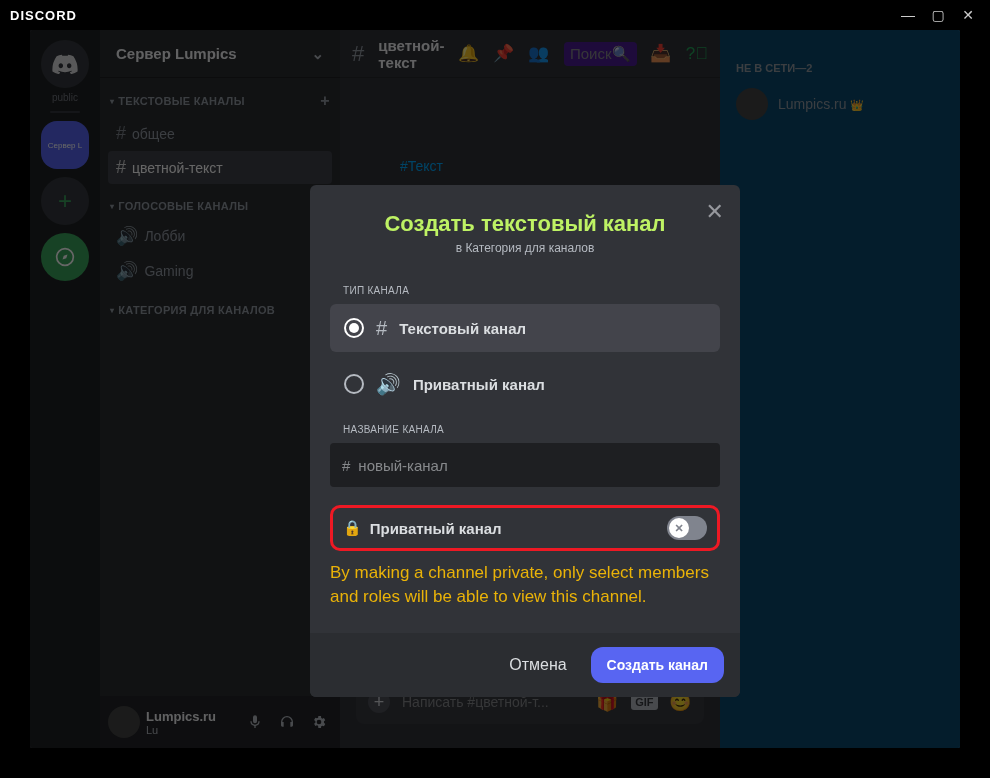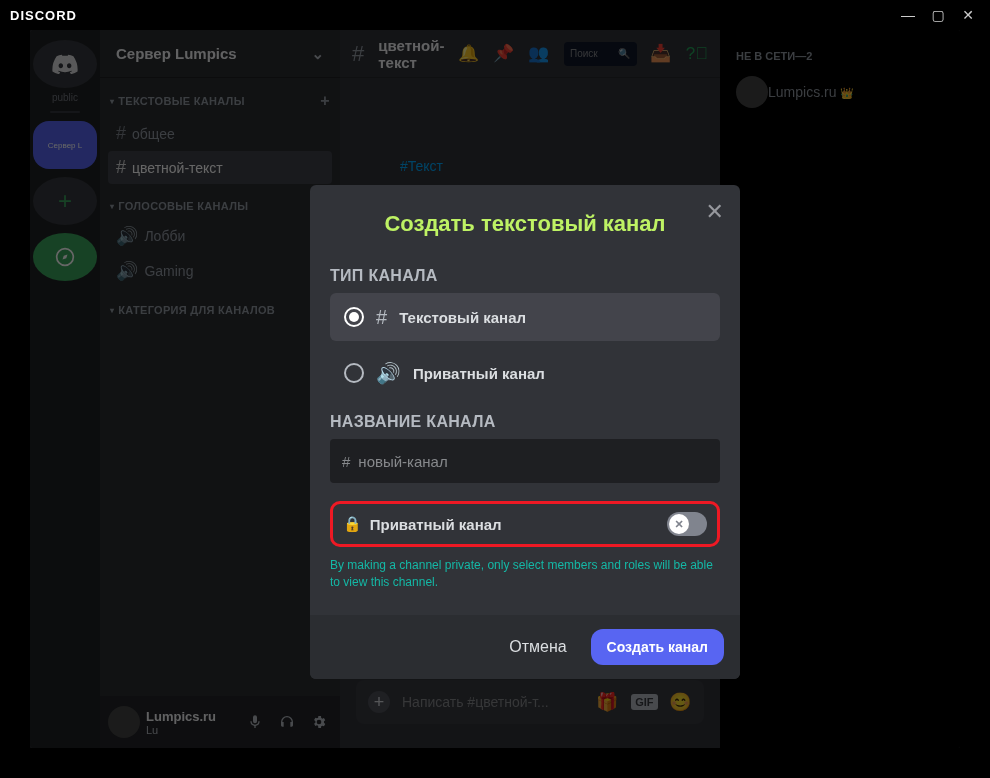--- a/index.html
+++ b/index.html
@@ -4,21 +4,21 @@
 <style>
 *{box-sizing:border-box;margin:0;padding:0;font-family:"gg sans",Whitney,"Helvetica Neue",Helvetica,Arial,sans-serif}
 body{background:#000;width:990px;height:778px;overflow:hidden;position:relative}
 .titlebar{height:30px;background:#000;display:flex;align-items:center;padding:0 10px;color:#fff}
 .titlebar .brand{font-weight:800;letter-spacing:1px;font-size:13px}
 .titlebar .spacer{flex:1}
 .win-btn{width:24px;height:20px;display:flex;align-items:center;justify-content:center;color:#ccc;font-size:14px;margin-left:6px}
 .app{position:absolute;top:30px;left:30px;right:30px;bottom:30px;background:#202225;display:flex;flex-direction:column;border-radius:2px;overflow:hidden}
 .app-inner{flex:1;display:flex;min-height:0}
 .server-rail{width:70px;background:#202225;display:flex;flex-direction:column;align-items:center;padding-top:10px;gap:8px}
-.rail-item{width:64px;height:48px;border-radius:50%;background:#36393f;display:flex;align-items:center;justify-content:center;color:#dcddde;font-size:10px}
+.rail-item{width:48px;height:48px;border-radius:50%;background:#36393f;display:flex;align-items:center;justify-content:center;color:#dcddde;font-size:10px}
 .rail-dm{background:#36393f}
 .rail-sep{width:30px;height:2px;background:#36393f;border-radius:1px}
 .rail-sel{border-radius:16px;background:#5865f2;color:#fff;font-size:9px}
 .rail-add{font-size:24px;color:#3ba55d}
 .rail-explore{background:#3ba55d;color:#fff}
 .rail-label{font-size:10px;color:#72767d;margin-top:-4px}
 .channels{width:240px;background:#2b2d31;display:flex;flex-direction:column;position:relative}
 .server-hdr{height:48px;border-bottom:1px solid #1e1f22;display:flex;align-items:center;padding:0 16px;color:#f2f3f5;font-weight:600;font-size:15px}
 .server-hdr .chev{margin-left:auto;color:#b5bac1}
 .chan-scroll{flex:1;padding:8px;color:#949ba4;font-size:12px;overflow:hidden}
@@ -33,55 +33,55 @@
 .user-panel .names{flex:1;min-width:0}
 .user-panel .names .n1{font-size:13px;font-weight:600;color:#f2f3f5}
 .user-panel .names .n2{font-size:11px;color:#b5bac1}
 .user-panel .ubtn{width:26px;height:26px;display:flex;align-items:center;justify-content:center;color:#b5bac1}
 .main{flex:1;display:flex;min-width:0}
 .chat{flex:1;display:flex;flex-direction:column;background:#313338;min-width:0}
 .chat-hdr{height:48px;border-bottom:1px solid #26282c;display:flex;align-items:center;padding:0 12px;color:#949ba4;gap:14px}
 .chat-hdr .hash{font-size:22px}
 .chat-hdr .title{color:#f2f3f5;font-weight:600;font-size:15px;flex:1}
 .hdr-ico{font-size:17px;color:#b5bac1}
-.search{width:150px;height:24px;background:#0f172a;border-radius:4px;display:flex;align-items:center;padding:0 6px;font-size:10px;color:#87898c}
+.search{width:150px;height:24px;background:#4c1d95;border-radius:4px;display:flex;align-items:center;padding:0 6px;font-size:15px;color:#87898c}
 .messages{flex:1;overflow:hidden;position:relative}
 .linkmsg{position:absolute;top:80px;left:60px;color:#00a8fc;font-size:14px;font-weight:500}
 .bottom-note{position:absolute;bottom:10px;left:50%;transform:translateX(-50%);color:#949ba4;font-size:14px}
 .inputbar{margin:0 16px 24px 16px;height:44px;background:#383a40;border-radius:8px;display:flex;align-items:center;padding:0 12px;gap:12px;color:#87898c}
 .inputbar .add{width:22px;height:22px;border-radius:50%;background:#4e5058;display:flex;align-items:center;justify-content:center;color:#d4d7dc;font-size:18px}
 .inputbar .ph{flex:1;font-size:14px}
 .inputbar .ib-ico{font-size:18px;color:#b5bac1}
 .inputbar .gif{font-size:11px;font-weight:800;background:#b5bac1;color:#383a40;padding:2px 4px;border-radius:3px}
-.members{width:240px;background:#000000;padding:16px 8px;color:#949ba4;font-size:12px}
+.members{width:240px;background:#0c4a6e;padding:28px 8px;color:#949ba4;font-size:12px}
 .members .mhdr{text-transform:uppercase;font-weight:600;font-size:11px;margin:4px 8px 8px 8px}
-.member{display:flex;align-items:center;padding:6px 8px;border-radius:4px}
+.member{display:flex;align-items:center;gap:10px;padding:6px 8px;border-radius:4px}
 .member .mav{width:32px;height:32px;border-radius:50%;background:#444}
 .member .mn{font-size:14px;color:#949ba4}
 .crown{color:#f0b232;font-size:11px;margin-left:4px}
 .overlay{position:absolute;inset:0;background:rgba(0,0,0,.6)}
 .modal{position:absolute;top:155px;left:280px;width:430px;background:#313338;border-radius:6px;overflow:hidden}
 .modal .m-close{position:absolute;top:14px;right:16px;color:#96989d;font-size:22px;cursor:pointer}
 .m-title{text-align:center;color:#bef264;font-size:22px;font-weight:700;padding-top:26px}
 .m-sub{text-align:center;color:#b5bac1;font-size:12px;margin-top:4px}
 .m-body{padding:20px 20px 0 20px}
-.m-label{text-transform:uppercase;font-size:16px;font-weight:700;color:#b5bac1;margin:10px 0 8px 0;letter-spacing:.3px}
+.m-label{text-transform:uppercase;font-size:10px;font-weight:400;color:#b5bac1;margin:10px 0 8px 13px;letter-spacing:.3px}
 .type-opt{height:48px;border-radius:6px;display:flex;align-items:center;padding:0 14px;gap:12px;margin-bottom:8px;color:#dbdee1;cursor:pointer}
 .type-opt.sel{background:#43444b}
 .radio{width:20px;height:20px;border:2px solid #b5bac1;border-radius:50%;display:flex;align-items:center;justify-content:center}
 .radio.on{border-color:#fff}
 .radio.on::after{content:"";width:10px;height:10px;border-radius:50%;background:#fff}
 .type-opt .ti{font-size:20px;color:#b5bac1}
 .type-opt .tl{font-size:15px;font-weight:600}
 .name-input{height:44px;background:#1e1f22;border-radius:4px;display:flex;align-items:center;padding:0 12px;gap:8px;color:#87898c;font-size:15px}
 .priv-row{margin-top:18px;display:flex;align-items:center;gap:8px;color:#dbdee1;font-size:15px;font-weight:600;padding:8px 10px;border:3px solid #ee1924;border-radius:10px;position:relative}
 .priv-row .lock{font-size:15px;color:#b5bac1}
 .toggle{margin-left:auto;width:40px;height:24px;background:#80848e;border-radius:12px;position:relative}
 .toggle::after{content:"✕";position:absolute;left:2px;top:2px;width:20px;height:20px;border-radius:50%;background:#fff;color:#80848e;font-size:11px;display:flex;align-items:center;justify-content:center;font-weight:700}
-.priv-desc{font-size:12px;color:#14b8a6;margin-top:10px;line-height:1.4}
+.priv-desc{font-size:17px;color:#eab308;margin-top:10px;line-height:1.4}
 .m-footer{background:#2b2d31;height:64px;display:flex;align-items:center;justify-content:flex-end;padding:0 16px;gap:8px;margin-top:24px}
 .btn-cancel{color:#dbdee1;font-size:16px;font-weight:500;padding:10px 16px;cursor:pointer}
 .btn-primary{background:#5865f2;color:#fff;font-size:14px;font-weight:600;padding:10px 16px;border-radius:12px;cursor:pointer}
 svg{display:block}
 </style>
 </head>
 <body>
 
 <div class="titlebar">
   <span class="brand">DISCORD</span>
@@ -208,20 +208,21 @@
           <div class="mn"><span>Lumpics.ru</span><span class="crown">👑</span></div>
         </div>
       </div>
     </div>
   </div>
 
   <div class="overlay"></div>
   <div class="modal">
     <div class="m-close">✕</div>
     <div class="m-title">Создать текстовый канал</div>
+    <div class="m-sub">в Категория для каналов</div>
     <div class="m-body">
       <div class="m-label">ТИП КАНАЛА</div>
       <div class="type-opt sel">
         <span class="radio on"></span>
         <span class="ti">#</span>
         <span class="tl">Текстовый канал</span>
       </div>
       <div class="type-opt">
         <span class="radio"></span>
         <span class="ti">🔊</span>

